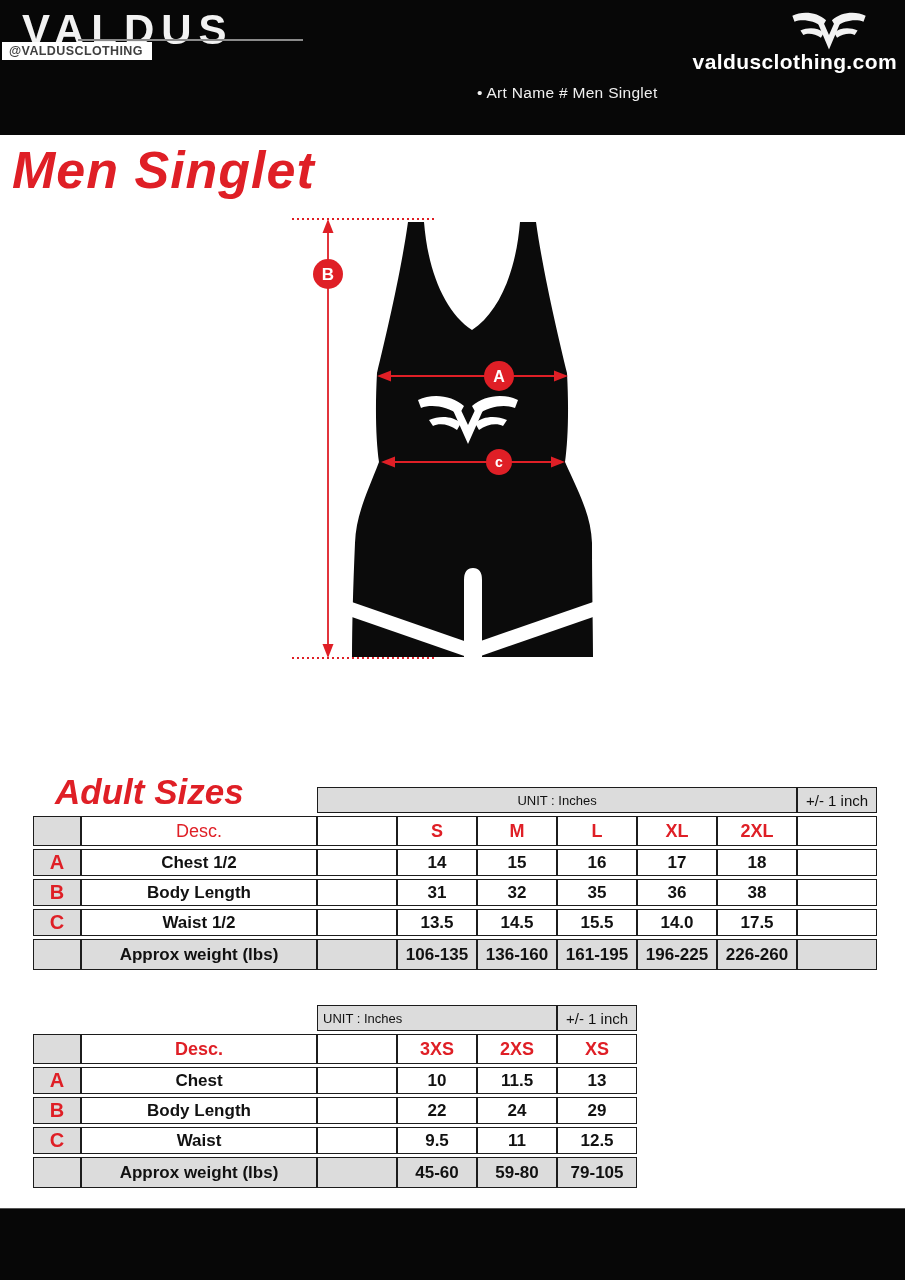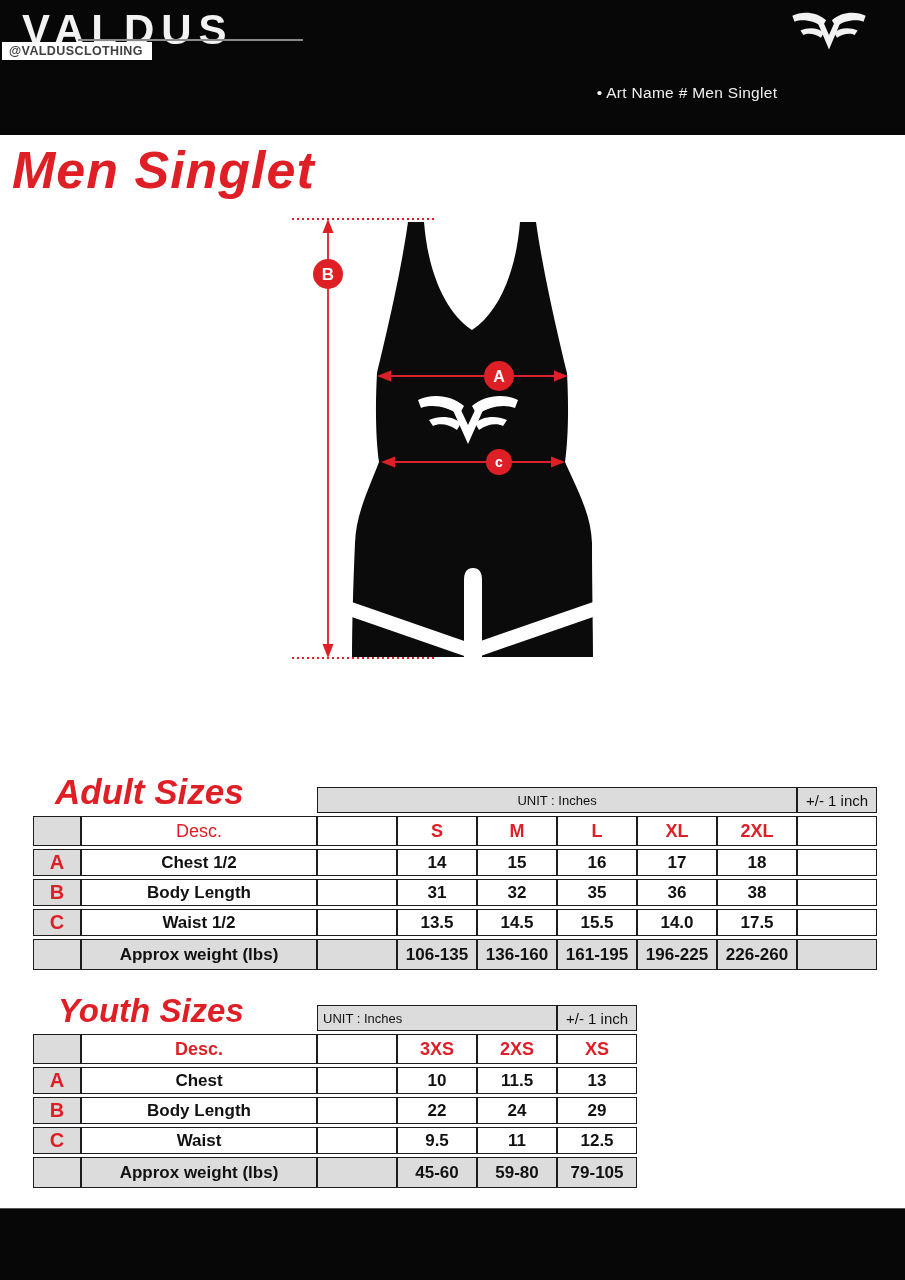--- a/index.html
+++ b/index.html
@@ -15,21 +15,21 @@
   .top-bar{position:absolute;left:0;top:0;width:905px;height:135px;background:var(--bar-black);}
   .brand{position:absolute;left:22px;top:6px;font-size:42px;font-weight:700;letter-spacing:7px;
          color:#F2F2F2;font-family:"Liberation Sans",sans-serif;}
   .brand-underline{position:absolute;left:78px;top:39px;width:225px;height:2px;background:#8a8a8a;}
   .handle-badge{position:absolute;left:2px;top:42px;width:150px;height:18px;background:#ffffff;
                 color:#404040;font-size:12.5px;font-weight:700;letter-spacing:.4px;
                 line-height:18px;padding-left:7px;box-sizing:border-box;}
   .hdr-logo{position:absolute;left:790px;top:10px;width:78px;height:44px;}
   .website{position:absolute;right:8px;top:50px;width:320px;text-align:right;color:#ffffff;
            font-size:21px;font-weight:700;letter-spacing:.4px;}
-  .art-line{position:absolute;right:8px;top:84px;width:420px;text-align:center;color:#F0F0F0;
+  .art-line{position:absolute;right:8px;top:84px;width:420px;text-align:left;color:#F0F0F0;
             font-size:15.5px;font-weight:400;letter-spacing:.3px;}
 
   
   .page-title{position:absolute;left:12px;top:140px;color:var(--accent-red);
               font-size:52px;font-weight:700;font-style:italic;letter-spacing:1px;}
   .section-title{position:absolute;color:var(--accent-red);font-weight:700;font-style:italic;}
   .adult-title{left:55px;top:772px;font-size:35px;}
   .youth-title{left:58px;top:992px;font-size:33px;}
 
   
@@ -76,20 +76,21 @@
     <svg class="hdr-logo" viewBox="0 0 104 60">
       <g fill="#F2F2F2">
         <path d="M2,8 C16,1 36,3 48,14 L43,23 C31,14 15,12 5,16 Z"></path>
         <path d="M13,28 C24,23 37,24 45,31 L41,38 C33,32 23,31 17,34 Z"></path>
         <path d="M102,8 C88,1 68,3 56,14 L61,23 C73,14 89,12 99,16 Z"></path>
         <path d="M91,28 C80,23 67,24 59,31 L63,38 C71,32 81,31 87,34 Z"></path>
         <path d="M36,16 L52,54 L68,16 L60,16 L52,34 L44,16 Z"></path>
       </g>
     </svg>
 
+    <div class="website">valdusclothing.com</div>
     <div class="art-line">• Art Name #  Men Singlet</div>
   </div>
 
   <div class="page-title">Men Singlet</div>
 
   <svg class="diagram" viewBox="0 0 335 460">
 
     <path fill="#0b0b0b" d="
       M123,12
       C116,62 101,126 92,163
@@ -218,21 +219,20 @@
       <td class="val">106-135</td>
       <td class="val">136-160</td>
       <td class="val">161-195</td>
       <td class="val">196-225</td>
       <td class="val">226-260</td>
       <td></td>
     </tr>
   </tbody>
     </table>
 
-  <div class="section-title youth-title">Youth Sizes</div>
 
   <table class="size-table youth youth-table">
     <colgroup>
       <col style="width:48px">
         <col style="width:236px">
         <col style="width:80px">
       <col style="width:80px">
         <col style="width:80px">
         <col style="width:80px">
     </colgroup>

